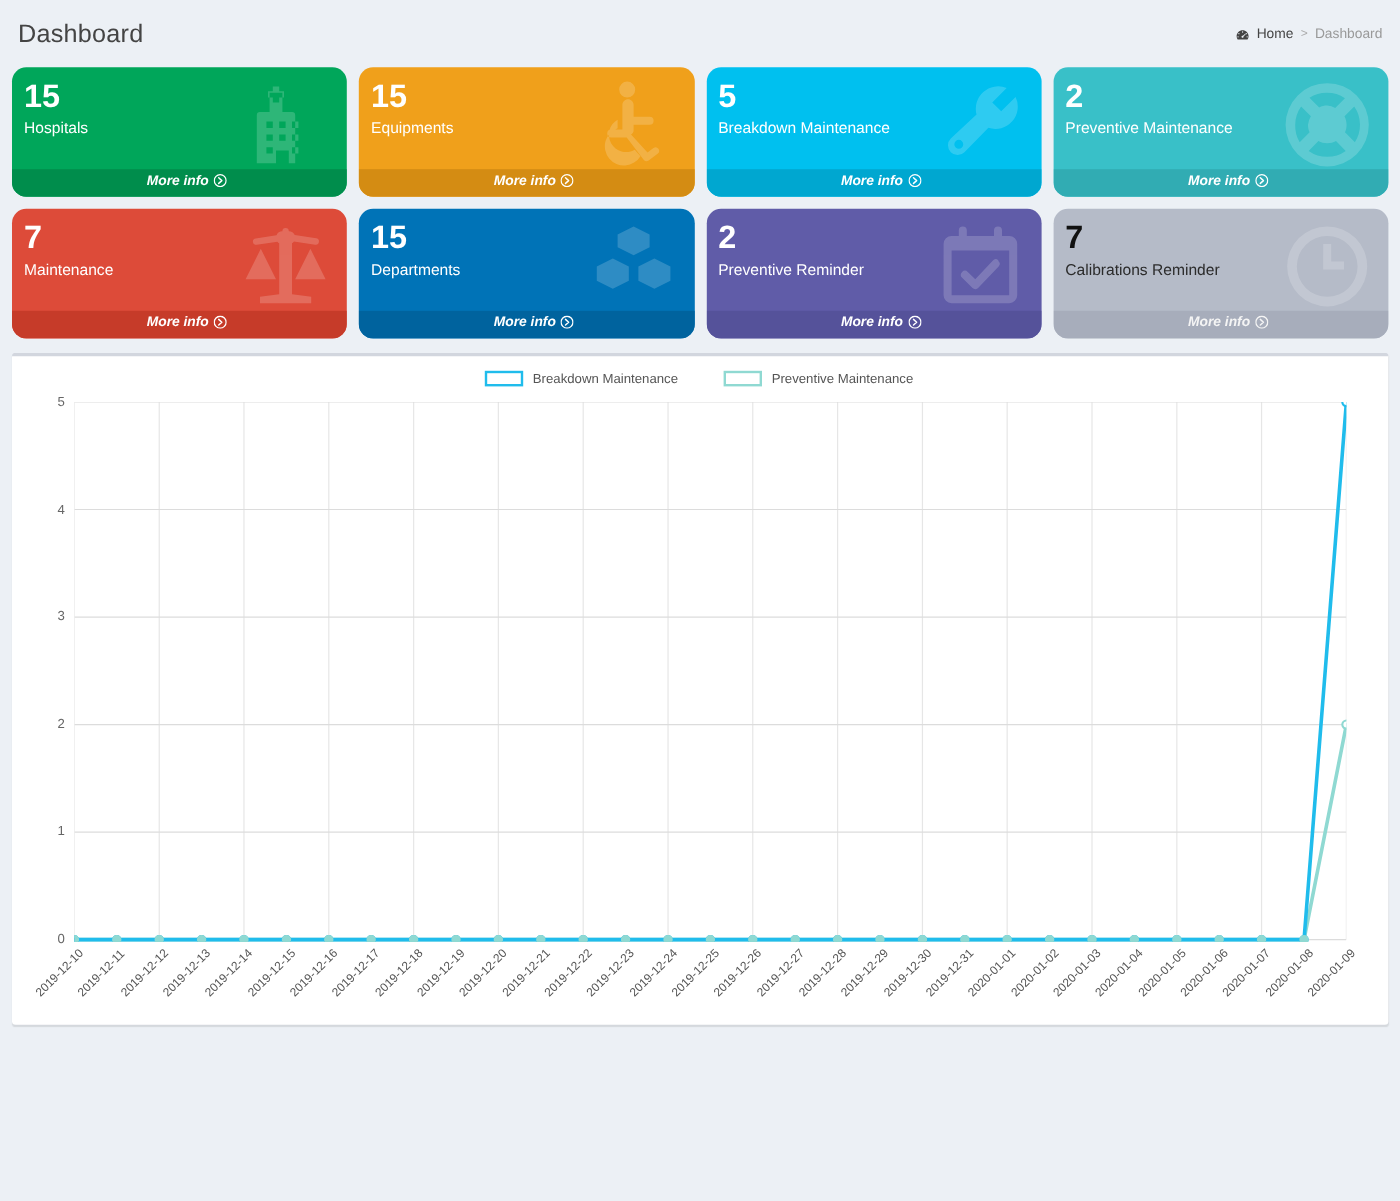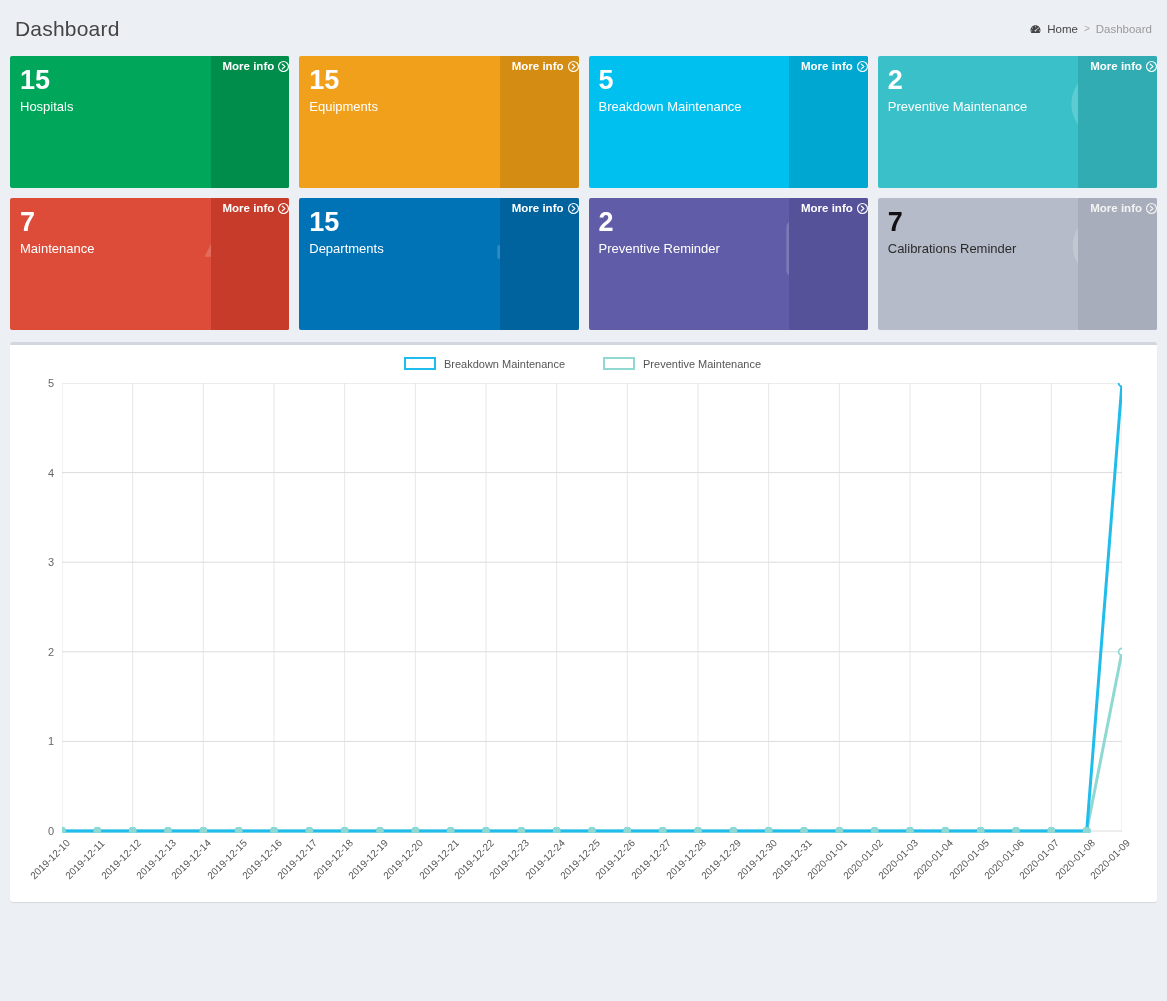--- a/index.html
+++ b/index.html
@@ -21,35 +21,35 @@
   .breadcrumb { display: flex; gap: 6px; font-size: 11.5px; color: #444; }
   .breadcrumb .crumb-home { color: #3c8dbc; display: flex; align-items: center; gap: 5px; color:#444; }
   .breadcrumb .sep { color: #aaa; font-size: 10px; }
   .breadcrumb .crumb-current { color: #999; }
   .bc-icon svg { display: block; }
 
   
   .boxes-row { display: flex; flex-wrap: wrap; margin: 8px -5px 0 -5px; }
   .box-col { width: 25%; padding: 0 5px; margin-bottom: 10px; }
   .small-box {
-    position: relative; border-radius: 2px; overflow: hidden;
-    height: 132px; display: flex; flex-direction: row; justify-content: flex-start;
+    position: relative; border-radius: 12px; overflow: hidden;
+    height: 108px; display: flex; flex-direction: column; justify-content: flex-start;
   }
   .small-box .inner { padding: 10px 10px 0 10px; position: relative; z-index: 2; flex: 1 1 auto; }
   .small-box h3 { font-size: 27px; font-weight: bold; line-height: 1.05; margin: 0 0 6px 0; white-space: nowrap; }
   .small-box p  { font-size: 13px; font-weight: 400; line-height: 1.1; }
   .small-box .box-icon {
     position: absolute; right: 8px; top: 5px; z-index: 1; opacity: .18;
     width: 86px; height: 86px; display: flex; align-items: center; justify-content: center;
   }
   .small-box .box-icon svg { width: 80px; height: 80px; display: block; }
   .small-box-footer {
-    position: relative; z-index: 2; display: block; 
+    position: relative; z-index: 2; display: block; text-align: center;
     padding: 4px 0 5px 12px; font-size: 11.5px; font-weight: 600;
-    text-decoration: none; background: rgba(0,0,0,.1);
+    text-decoration: none; background: rgba(0,0,0,.1); font-style: italic;
   }
   .small-box-footer .arrow { display: inline-block; margin-left: 4px; vertical-align: -2px; }
   .light .inner h3, .light .inner p, .light .small-box-footer { color: #fff; }
   .light .box-icon svg { fill: #fff; }
   .dark .inner h3 { color: #111; }
   .dark .inner p { color: #2b2b2b; }
   .dark .small-box-footer { color: #f4f4f4; }
   .dark .box-icon svg { fill: #fff; }
 
   

